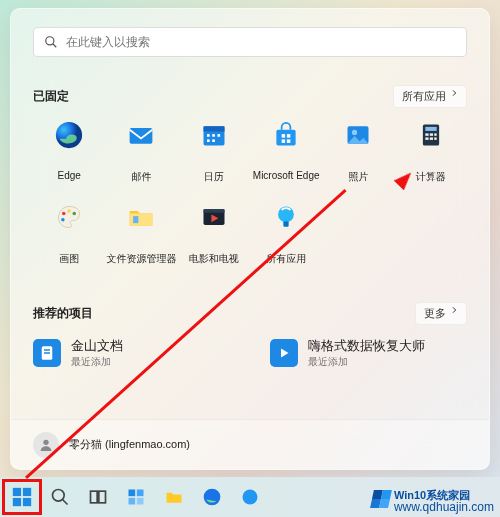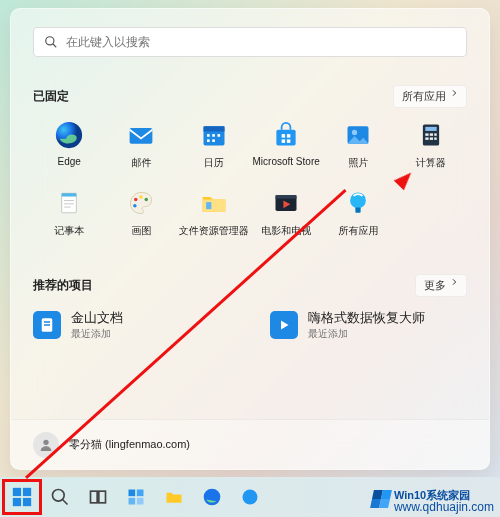--- a/index.html
+++ b/index.html
@@ -50,21 +50,21 @@
     display: inline-flex; align-items: flex-start; gap: 4px;
   }
   .grid {
     margin-top: 12px;
     display: grid;
     grid-template-columns: repeat(6, 1fr);
     row-gap: 18px;
   }
   .app {
     display: flex; flex-direction: column; align-items: center;
-    gap: 6px; cursor: pointer;
+    gap: 20px; cursor: pointer;
   }
   .app .ico {
     width: 30px; height: 30px;
     display: flex; align-items: center; justify-content: center;
   }
   .app .lbl { font-size: 10px; color: #222; white-space: nowrap; }
   .hl { outline: 3px solid #e11; outline-offset: 2px; border-radius: 4px; }
   .rec-head { margin-top: 36px; }
   .rec-list {
     margin-top: 12px;
@@ -204,21 +204,21 @@
             <rect x="5" y="10" width="22" height="18" rx="2" fill="#2196f3"></rect>
             <path d="M11 10V7a5 5 0 0110 0v3" fill="none" stroke="#2196f3" stroke-width="2"></path>
             <g fill="#fff">
               <rect x="11" y="15" width="4" height="4"></rect>
               <rect x="17" y="15" width="4" height="4"></rect>
               <rect x="11" y="21" width="4" height="4"></rect>
               <rect x="17" y="21" width="4" height="4"></rect>
             </g>
           </svg>
       </span>
-      <span class="lbl">Microsoft Store</span>
+      <span class="lbl">Microsoft Edge</span>
     </div>
     <div class="app">
       <span class="ico">
         <svg viewBox="0 0 32 32" width="28" height="28">
             <rect x="4" y="6" width="24" height="20" rx="2" fill="#1e88e5"></rect>
             <circle cx="12" cy="13" r="3" fill="#90caf9"></circle>
             <path d="M4 26l8-9 6 6 4-4 6 7z" fill="#64b5f6"></path>
           </svg>
       </span>
       <span class="lbl">照片</span>
@@ -236,34 +236,20 @@
               <rect x="9" y="19" width="4" height="3"></rect>
               <rect x="14.5" y="19" width="4" height="3"></rect>
               <rect x="20" y="19" width="3" height="3"></rect>
             </g>
           </svg>
       </span>
       <span class="lbl">计算器</span>
     </div>
     <div class="app">
       <span class="ico">
-        <svg viewBox="0 0 32 32" width="26" height="26">
-            <rect x="7" y="4" width="18" height="24" rx="1" fill="#fff" stroke="#bbb"></rect>
-            <rect x="7" y="4" width="18" height="4" fill="#4fb6e8"></rect>
-            <g stroke="#bbb" stroke-width="1">
-              <line x1="10" y1="13" x2="22" y2="13"></line>
-              <line x1="10" y1="17" x2="22" y2="17"></line>
-              <line x1="10" y1="21" x2="18" y2="21"></line>
-            </g>
-          </svg>
-      </span>
-      <span class="lbl">记事本</span>
-    </div>
-    <div class="app">
-      <span class="ico">
         <svg viewBox="0 0 32 32" width="28" height="28">
             <path d="M16 4C9 4 4 10 4 17c0 6 5 11 12 11 3 0 4-2 2-4s0-4 3-4 7-2 7-8C28 7 23 4 16 4z" fill="#f4f0e6" stroke="#d6c9a4"></path>
             <circle cx="10" cy="12" r="2" fill="#e53935"></circle>
             <circle cx="16" cy="9" r="2" fill="#fdd835"></circle>
             <circle cx="22" cy="12" r="2" fill="#43a047"></circle>
             <circle cx="9" cy="19" r="2" fill="#1e88e5"></circle>
           </svg>
       </span>
       <span class="lbl">画图</span>
     </div>

